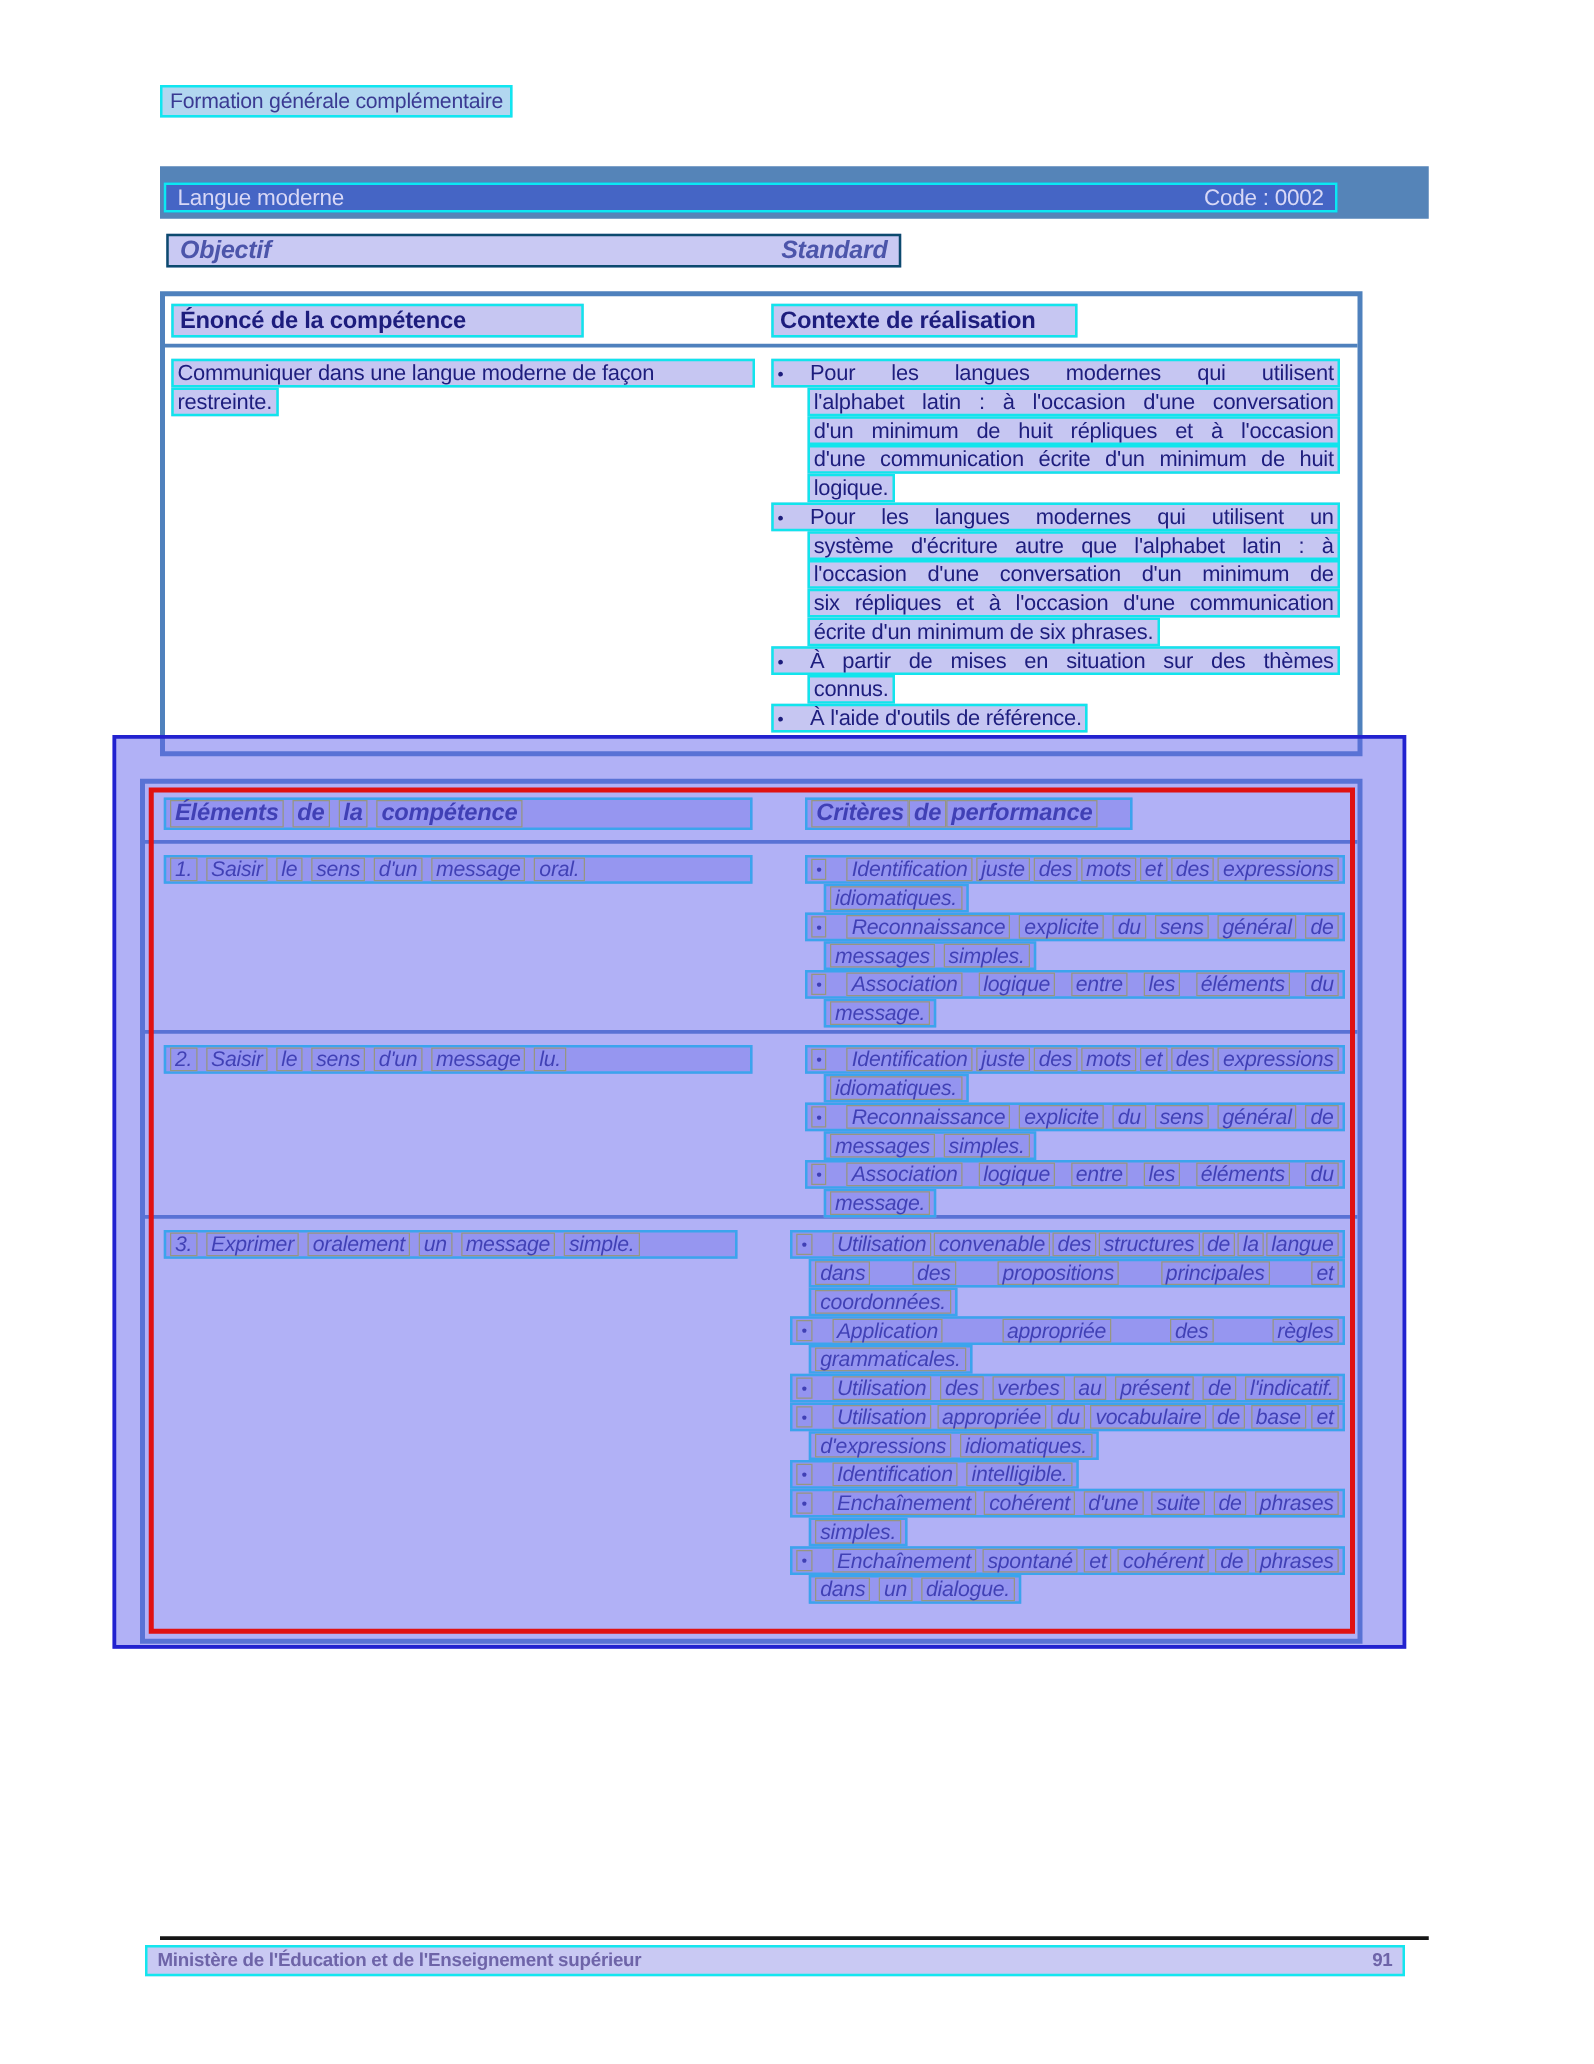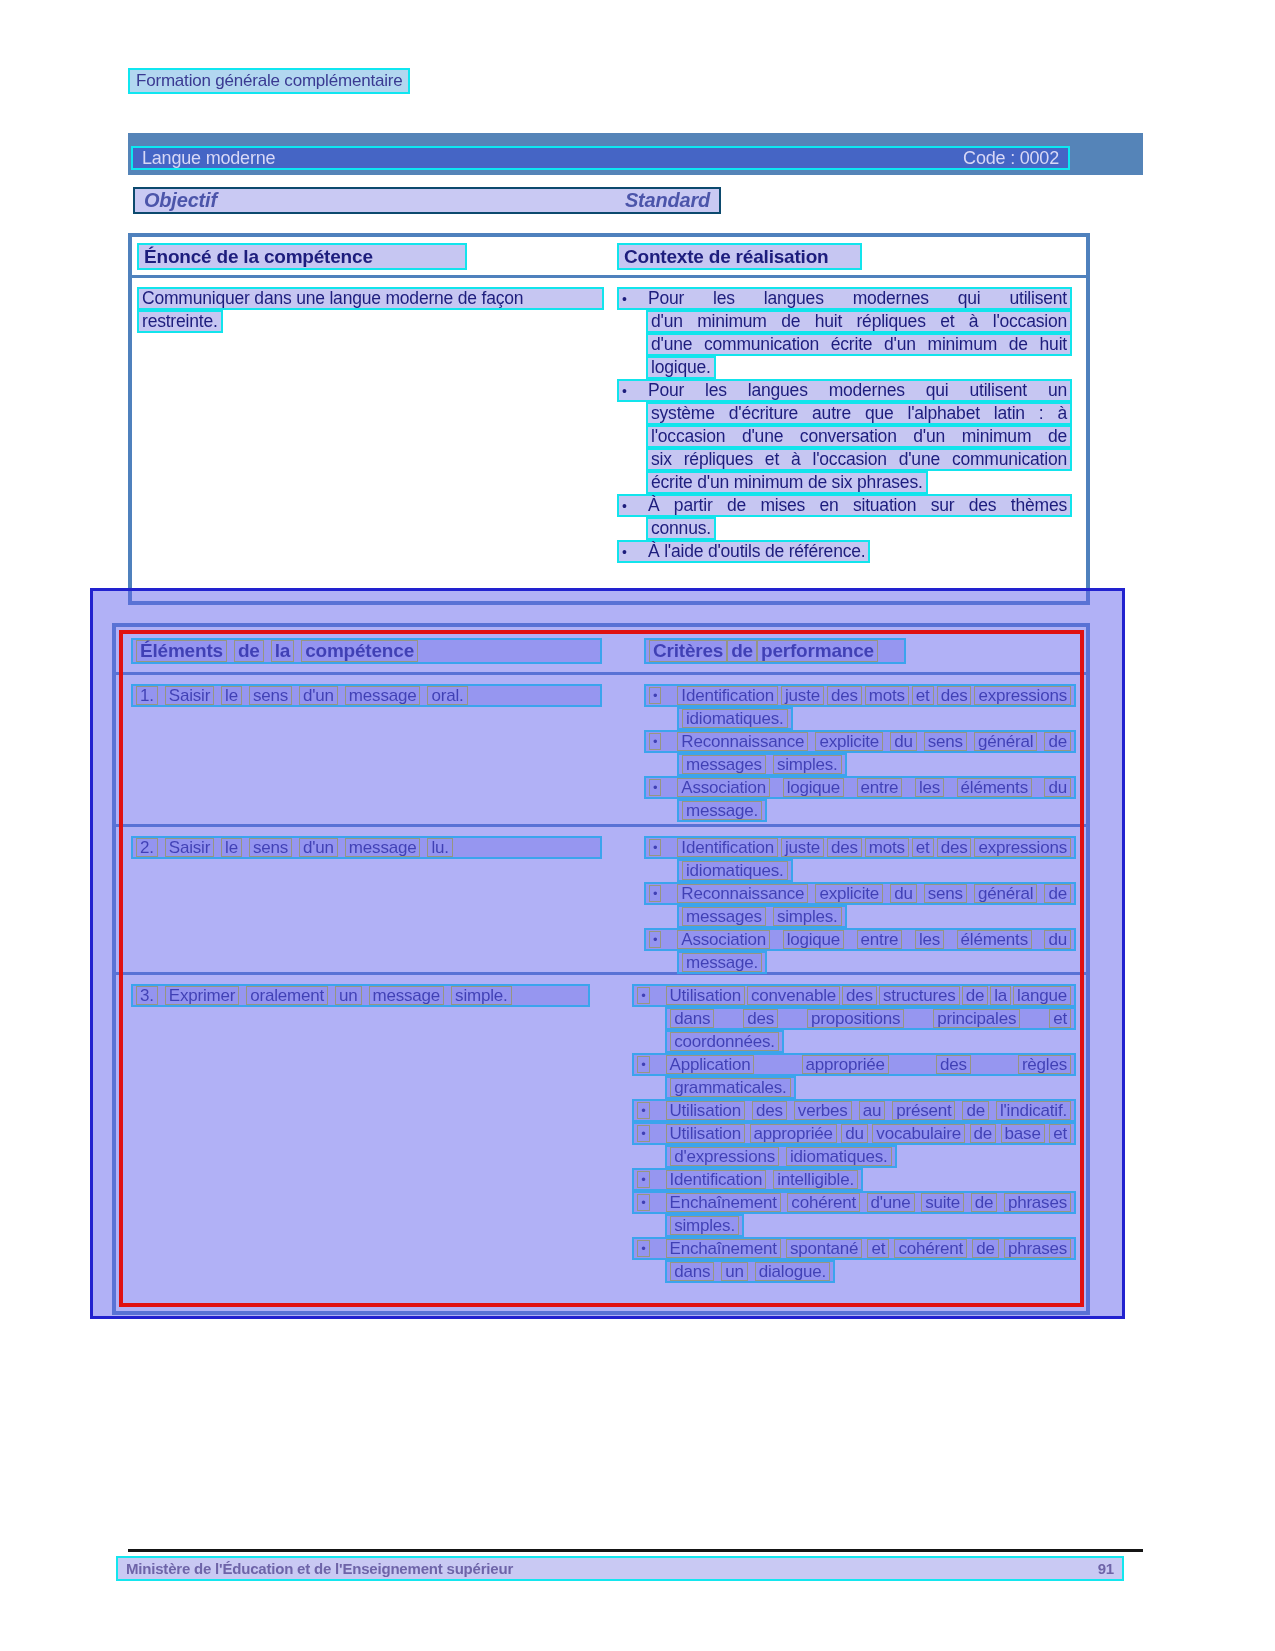--- a/index.html
+++ b/index.html
@@ -49,25 +49,25 @@
   .t2{position:absolute;left:112px;top:623px;width:978px;height:692px;border:4px solid #4f81bd;
       display:flex;flex-direction:column;z-index:1;}
   .t2h{height:48px;border-bottom:3px solid #4f81bd;display:flex;padding-top:11px;}
   .r1{height:152px;border-bottom:3px solid #4f81bd;display:flex;padding-top:9px;}
   .r2{height:148px;border-bottom:3px solid #4f81bd;display:flex;padding-top:9px;}
   .r3{flex:1;display:flex;padding-top:9px;}
   .L2{width:488px;padding-left:15px;padding-right:2px;}
   .R2{flex:1;padding-left:40px;padding-right:10px;}
 
   .c2{background:#c9c9f3;border:2px solid #12e4ec;color:#1d1d7d;font-size:17px;}
-  .c2 .tx2{display:flex;align-items:center;}
+  .c2 .tx2{display:flex;align-items:center;font-style:italic;}
   .c2.just .tx2{flex:1;justify-content:space-between;}
   .c2.fit .tx2{gap:7px;}
   .c2.full .tx2{gap:7px;}
-  .cont2{margin-left:33px;}
+  .cont2{margin-left:15px;}
   .w{border:1px solid #c8c814;background:#c5c5f2;padding:0 3px;height:19px;line-height:17px;
      white-space:nowrap;display:inline-flex;align-items:center;}
   .blt2{flex:none;margin-right:16px;font-size:13px;height:17px;}
   .hdr2{font-weight:bold;font-size:19px;height:26px;}
   .hdr2 .w{height:22px;line-height:20px;}
   .hw{width:262px;}
 
   
   .overlay{position:absolute;left:90px;top:588px;width:1035px;height:731px;
       background:rgba(100,100,238,0.5);border:3px solid #2222cf;z-index:5;pointer-events:none;}
@@ -116,20 +116,23 @@
         <div class="ln c1 fit">
             <span class="tx">restreinte.</span>
           </div>
       </div>
       <div class="R1">
         <div class="ln c1 just">
             <span class="blt">•</span>
             <span class="tx">Pour les langues modernes qui utilisent</span>
           </div>
         <div class="ln c1 just cont1">
+            <span class="tx">l'alphabet latin : à l'occasion d'une conversation</span>
+          </div>
+        <div class="ln c1 just cont1">
             <span class="tx">d'un minimum de huit répliques et à l'occasion</span>
           </div>
         <div class="ln c1 just cont1">
             <span class="tx">d'une communication écrite d'un minimum de huit</span>
           </div>
         <div class="ln c1 fit cont1">
             <span class="tx">logique.</span>
           </div>
 
         <div class="ln c1 just">

